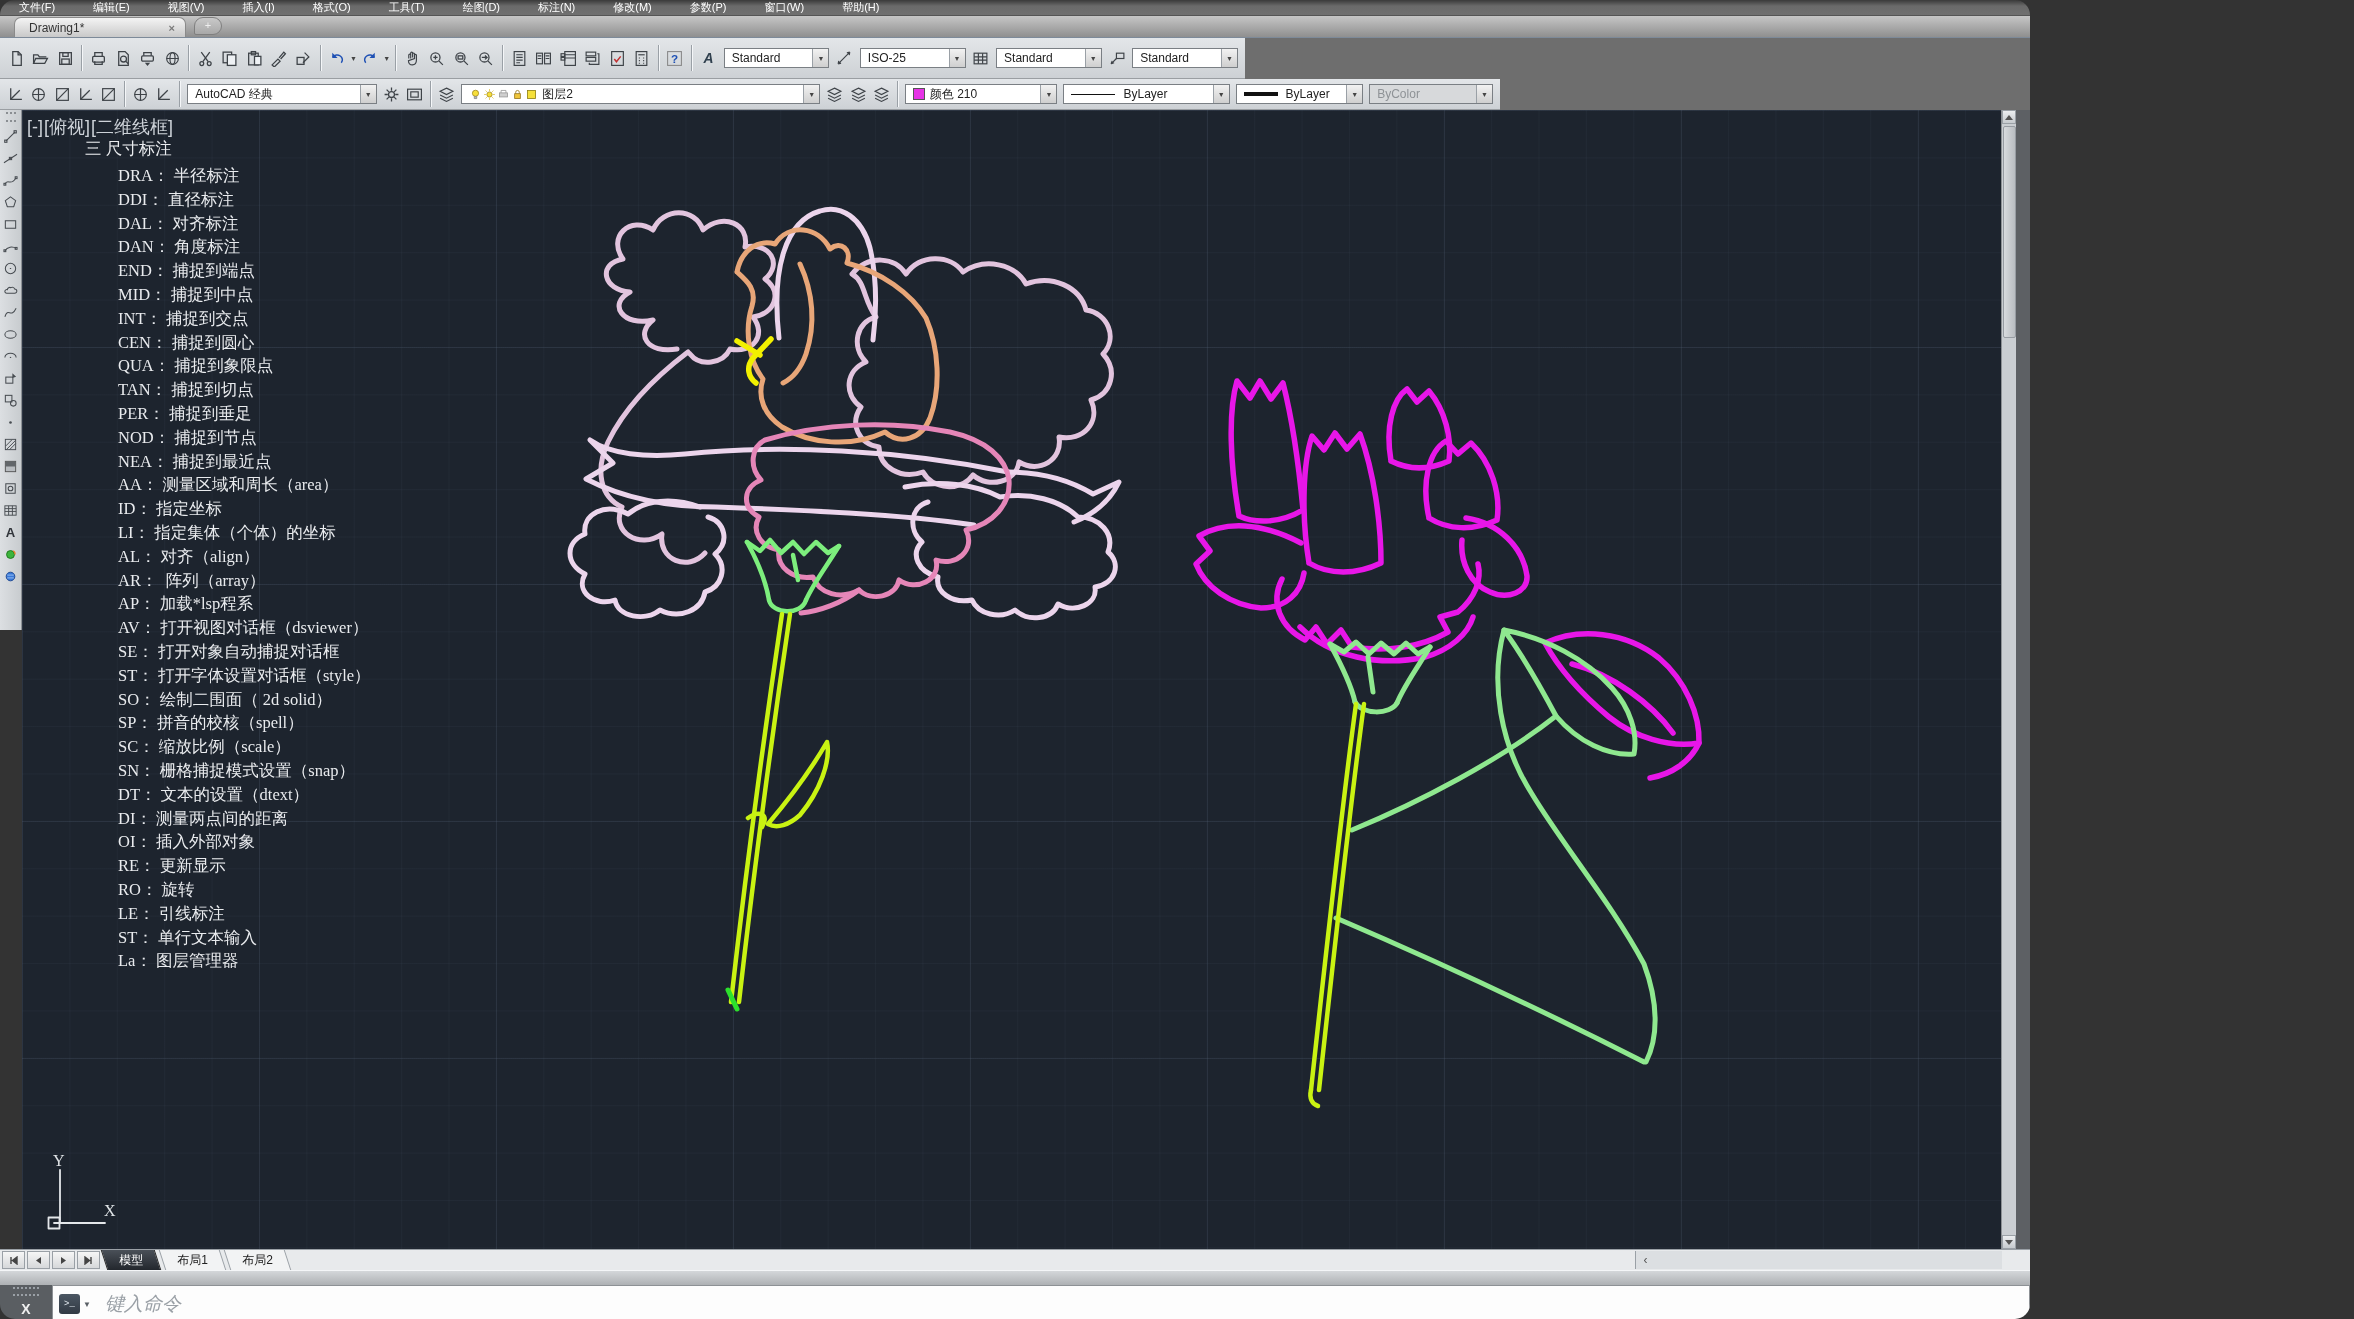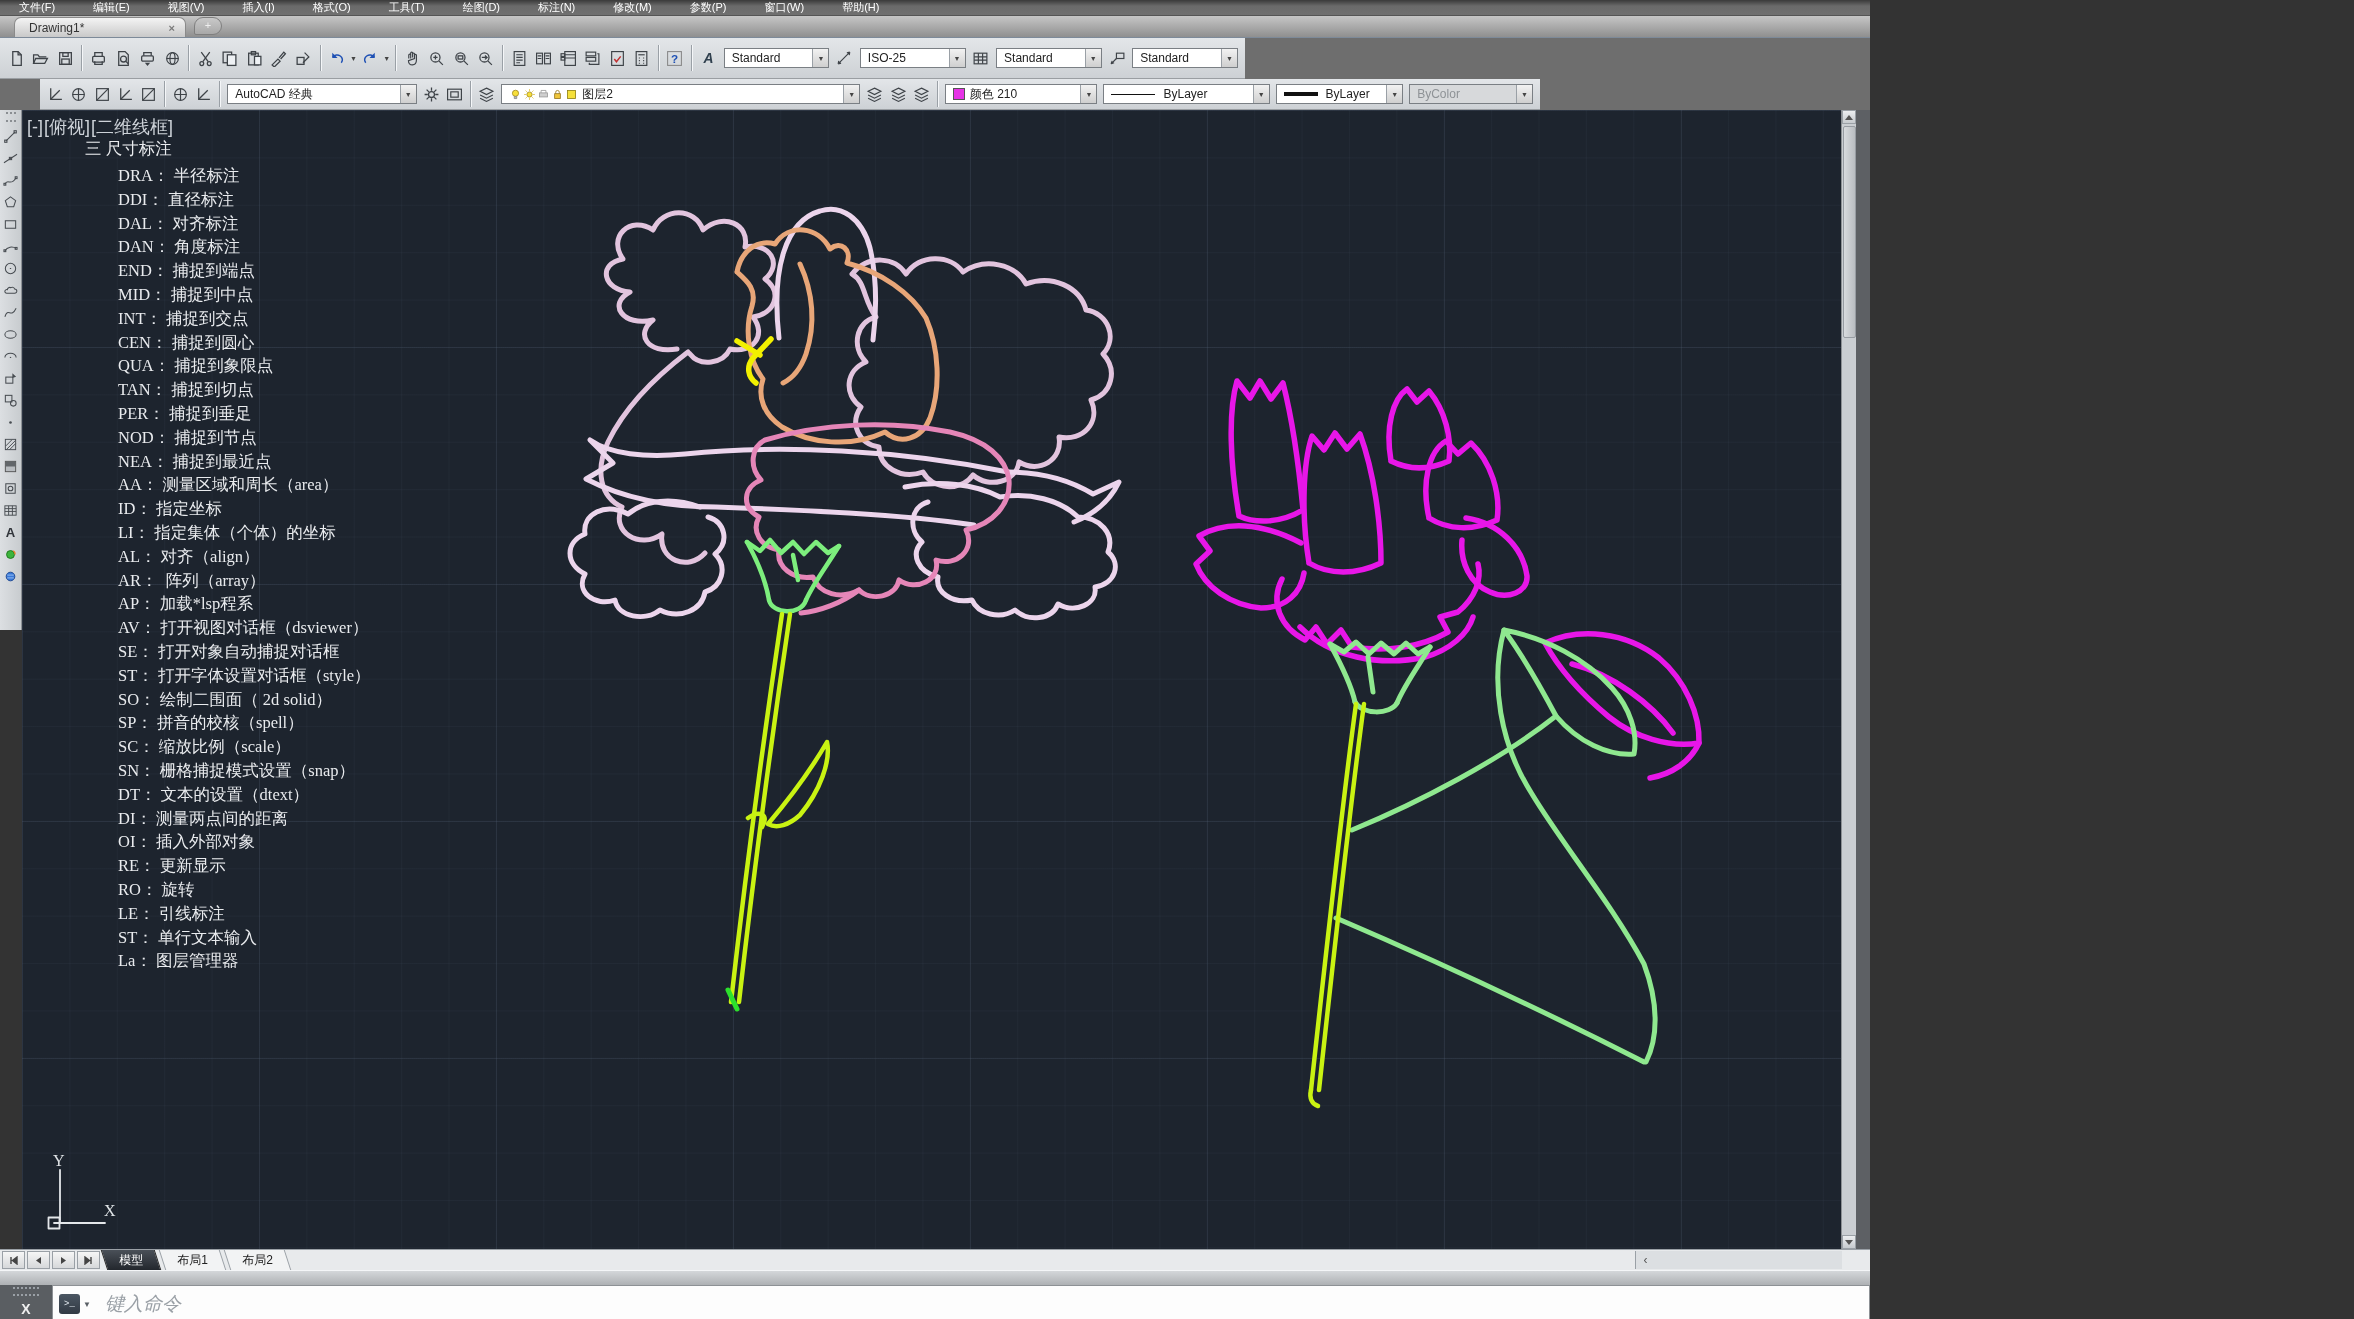--- a/index.html
+++ b/index.html
@@ -1,34 +1,35 @@
 <!DOCTYPE html>
 <html><head>
 <meta charset="utf-8">
 <style>
   html,body{margin:0;padding:0;background:#333;}
-  #app{position:relative;width:1870px;height:1319px;overflow:hidden;
+  #app{position:relative;width:2030px;height:1319px;overflow:hidden;
        font-family:"Liberation Sans","DejaVu Sans",sans-serif;
+       border-radius:15px;
        -webkit-font-smoothing:antialiased;}
   
   #menubar{height:15px;background:linear-gradient(#3a3a3a,#6a6a6a 40%,#707070);
     color:#fff;font-size:11px;display:flex;align-items:center;border-bottom:1px solid #555;}
   #menubar .mi{padding:0 19px;cursor:default;line-height:15px;}
   #tabrow{height:21px;background:linear-gradient(#c6c6c6,#8f8f8f);display:flex;align-items:flex-end;
     border-bottom:1px solid #7d8a99;}
   .doctab{margin-left:14px;width:148px;height:19px;border:1px solid #8a8a8a;border-bottom:none;
     border-radius:7px 7px 0 0;background:linear-gradient(#f4f4f4,#c9c9c9);display:flex;align-items:center;
     font-size:12px;color:#333;padding:0 8px 0 14px;}
   .doctab .lbl{flex:1;}
   .doctab .x{color:#7a7a7a;font-size:11px;font-weight:bold;padding:0 2px;}
   .newtab{margin-left:8px;width:26px;height:16px;border:1px solid #7f7f7f;border-radius:9px 9px 9px 2px;
     background:linear-gradient(#c9c9c9,#a8a8a8);color:#eee;font-size:11px;line-height:14px;text-align:center;margin-bottom:2px;}
   .toolrow{background:#6e6e6e;display:flex;}
   #toolbar1{height:41px;}
-  #toolbar2{height:31px;padding-left:40px;}
+  #toolbar2{height:31px;}
   .lightstrip{background:linear-gradient(#e3e6e9,#cdd1d5);border-bottom:1px solid #9a9ea2;
     display:flex;align-items:center;padding:0 4px;box-sizing:border-box;}
   #toolbar1 .lightstrip{width:1245px;}
   #toolbar2 .lightstrip{width:1500px;}
   .tbtn{width:23px;height:23px;display:flex;align-items:center;justify-content:center;border:1px solid transparent;border-radius:2px;color:#3e4348;}
   .tbtn svg{width:17px;height:17px;}
   #toolbar2 .tbtn{width:22px;height:22px;}
   .tsep{width:1px;height:26px;background:#9aa0a6;margin:0 4px;box-shadow:1px 0 0 #f4f6f8;}
   .darr{width:9px;height:23px;display:flex;align-items:center;justify-content:center;color:#444;font-size:7px;}
   .combo{height:20px;background:#fff;border:1px solid #7a7f84;display:flex;align-items:center;

